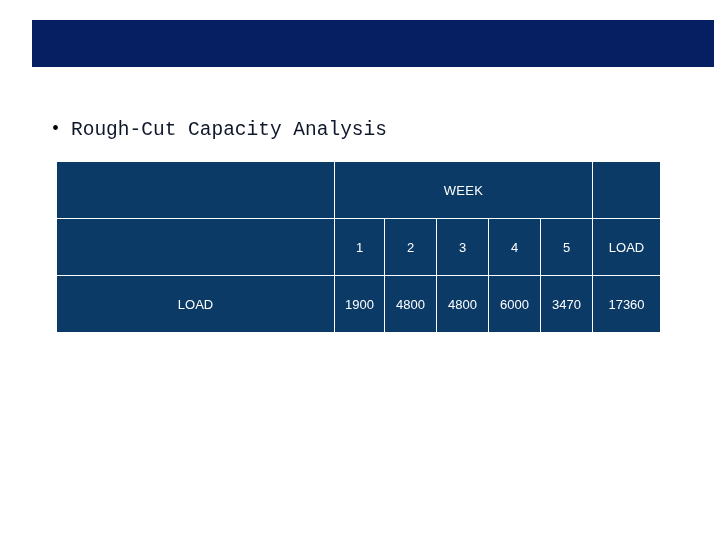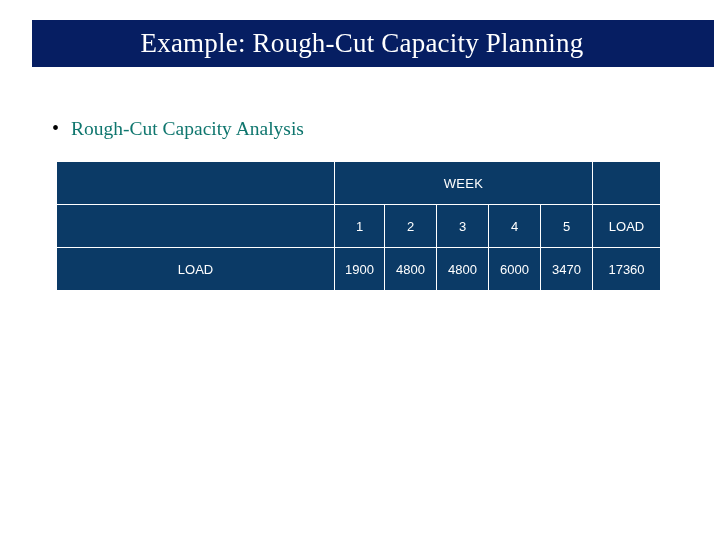--- a/index.html
+++ b/index.html
@@ -53,44 +53,44 @@
     align-items: baseline;
     gap: 12px;
   }
   .bullet-dot {
     font-family: "Liberation Serif", serif;
     font-size: 20px;
     color: #000000;
     line-height: 1;
   }
   .bullet-text {
-    font-family: Liberation Serif, serif;
+    font-family: Liberation Mono, monospace;
     font-size: 19.5px;
-    color: #0f766e;
+    color: #0f172a;
     white-space: nowrap;
   }
   
   .table-wrap {
     position: absolute;
     left: 56px;
     top: 161px;
   }
   table.rccp {
     border-collapse: collapse;
     table-layout: fixed;
   }
   table.rccp td {
     background: #0b3a66;
     color: #ffffff;
     border: 1px solid #ffffff;
     font-family: "Liberation Sans", sans-serif;
     font-size: 13px;
     text-align: center;
     vertical-align: middle;
-    padding: 2px;
+    padding: 9px;
     height: 38px;
   }
   td.blank-cell {
     background: #0b3a66;
     border: 1px solid #ffffff;
   }
   td.corner-empty {
     background: #ffffff;
     border: none;
   }
@@ -127,21 +127,20 @@
     height: 540px;
     background: #ffffff;
   }
 </style>
 </head>
 <body>
 
 <div class="slide">
 
   <div class="title-bar"></div>
-  <div class="title-text">Example:  Rough-Cut Capacity Planning</div>
 
   <div class="bullet-row">
     <span class="bullet-dot">•</span>
     <span class="bullet-text">Rough-Cut Capacity Analysis</span>
   </div>
 
   <div class="table-wrap">
     <table class="rccp">
       <colgroup>
         <col class="col-label">

